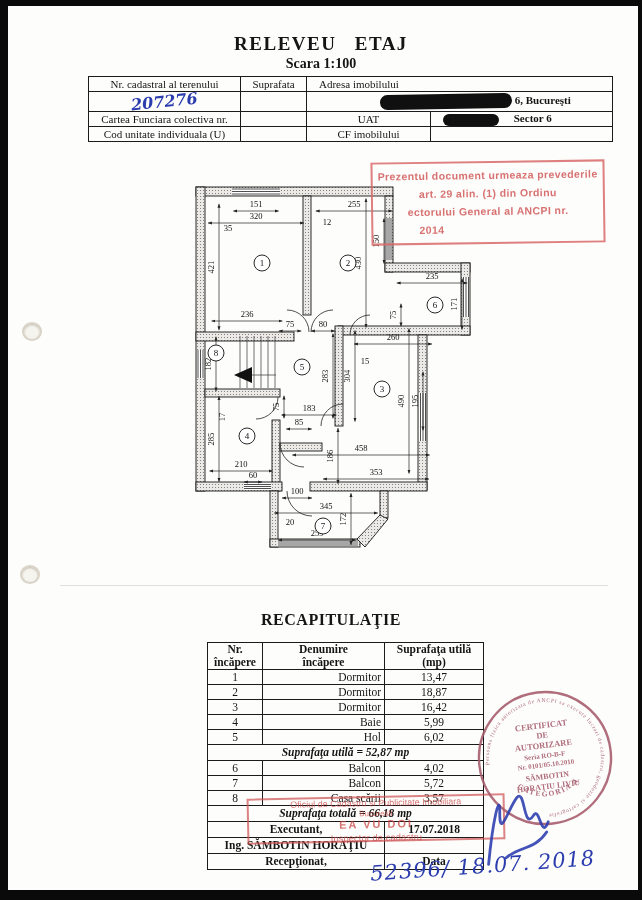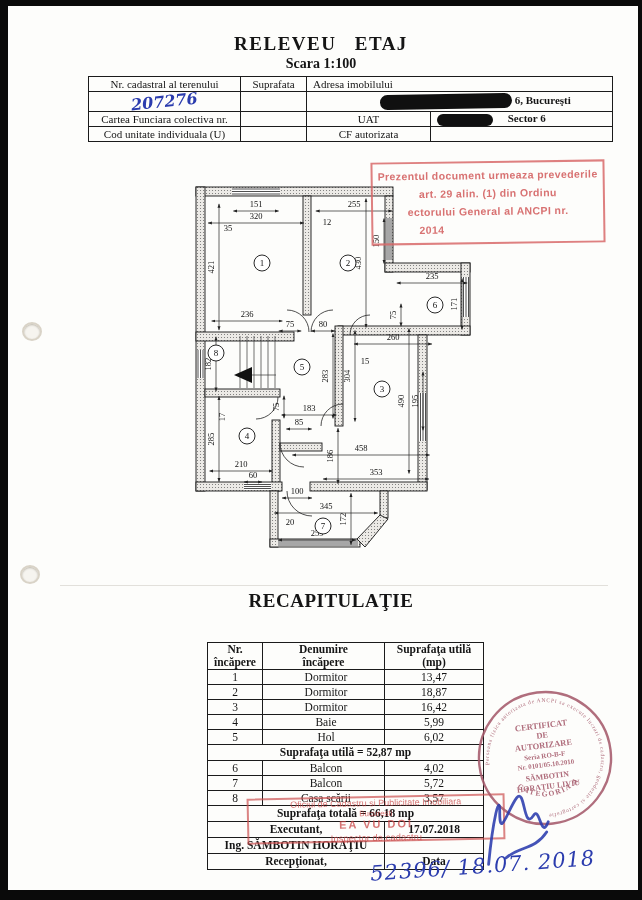--- a/index.html
+++ b/index.html
@@ -7,41 +7,41 @@
         font-family:"Liberation Serif",serif;color:#151515;}
   .paper{position:absolute;left:8px;top:6px;right:4px;bottom:10px;background:#fdfdfb;}
   .abs{position:absolute;}
   .doc-title{left:0;top:33px;width:642px;text-align:center;font-weight:bold;font-size:19px;
              letter-spacing:1.5px;word-spacing:12px;}
   .doc-scale{left:0;top:56px;width:642px;text-align:center;font-weight:bold;font-size:14px;}
   table.hdr{position:absolute;left:88px;top:76px;width:524px;border-collapse:collapse;
             table-layout:fixed;font-size:11px;}
   table.hdr td{border:1px solid #1b1b1b;height:14px;padding:0 3px;text-align:center;
                white-space:nowrap;overflow:visible;}
-  table.hdr td.l{text-align:left;padding-left:6px;}
+  table.hdr td.l{text-align:left;padding-left:12px;}
   .hand{font-family:"DejaVu Serif",serif;font-style:italic;font-weight:bold;color:#2b3cae;}
   .cadnr{display:inline-block;font-size:16px;transform:rotate(-6deg);}
   .blob{display:inline-block;background:#101010;border-radius:9px;vertical-align:middle;}
   .bold{font-weight:bold;}
   
   .stamp-top{left:371px;top:161px;width:226px;border:2px solid rgba(216,106,106,.85);
              padding:3px 2px 4px 2px;transform:rotate(-0.8deg);text-align:center;
              font-family:"Liberation Sans",sans-serif;font-weight:bold;font-size:10.5px;
              color:#d87272;line-height:1.72;letter-spacing:.4px;}
   .stamp-top .l4{text-align:left;padding-left:44px;}
   
-  .recap-title{left:193px;top:590px;width:276px;text-align:center;font-weight:bold;
-               font-size:19px;letter-spacing:.5px;}
+  .recap-title{left:193px;top:611px;width:276px;text-align:center;font-weight:bold;
+               font-size:16px;letter-spacing:.5px;}
   table.recap{position:absolute;left:193px;top:642px;border-collapse:collapse;
               table-layout:fixed;font-size:11.5px;margin-left:14px;}
   table.recap th,table.recap td{border:1px solid #1b1b1b;padding:0 3px;height:14px;
               line-height:1.1;text-align:center;white-space:nowrap;}
   table.recap th{font-weight:bold;height:26px;}
-  table.recap td.den{text-align:center;padding-left:8px;}
-  table.recap td.merge{font-weight:bold;height:15px;}
+  table.recap td.den{text-align:right;padding-left:8px;}
+  table.recap td.merge{font-weight:bold;height:15px;font-style:italic;}
   table.recap td.sg{font-weight:bold;height:15px;}
   
   .stamp-exec{left:247px;top:796px;width:254px;height:42px;border:2px solid rgba(204,80,80,.7);
               transform:rotate(-1.2deg);color:rgba(200,70,70,.75);text-align:center;
               font-family:"Liberation Sans",sans-serif;line-height:1.2;overflow:visible;}
   .stamp-exec .e1{font-size:9px;}
   .stamp-exec .e2{font-size:8px;}
   .stamp-exec .e3{font-size:11px;font-weight:bold;letter-spacing:2px;}
   .stamp-exec .e4{font-size:9.5px;}
   .reg{left:370px;top:854px;font-family:"DejaVu Serif",serif;font-style:italic;
@@ -83,21 +83,21 @@
     </tr>
     <tr>
       <td>Cartea Funciara colectiva nr.</td>
       <td></td>
       <td>UAT</td>
       <td class="l"><span class="blob" style="width:56px;height:12px;"></span> <span class="bold" style="margin-left:12px;margin-top:36px;">Sector 6</span></td>
     </tr>
     <tr>
       <td>Cod unitate individuala (U)</td>
       <td></td>
-      <td>CF autorizata</td>
+      <td>CF imobilului</td>
       <td></td>
     </tr>
   </tbody>
     </table>
 
   <svg class="abs" id="plan" style="left:190px;top:165px;" width="290" height="430" viewBox="0 0 290 430">
     <defs>
       <pattern id="wallDots" width="3" height="3" patternUnits="userSpaceOnUse">
         <rect width="3" height="3" fill="#eceae6"></rect>
         <circle cx="1.5" cy="1.5" r="0.55" fill="#6f6f6f"></circle>

